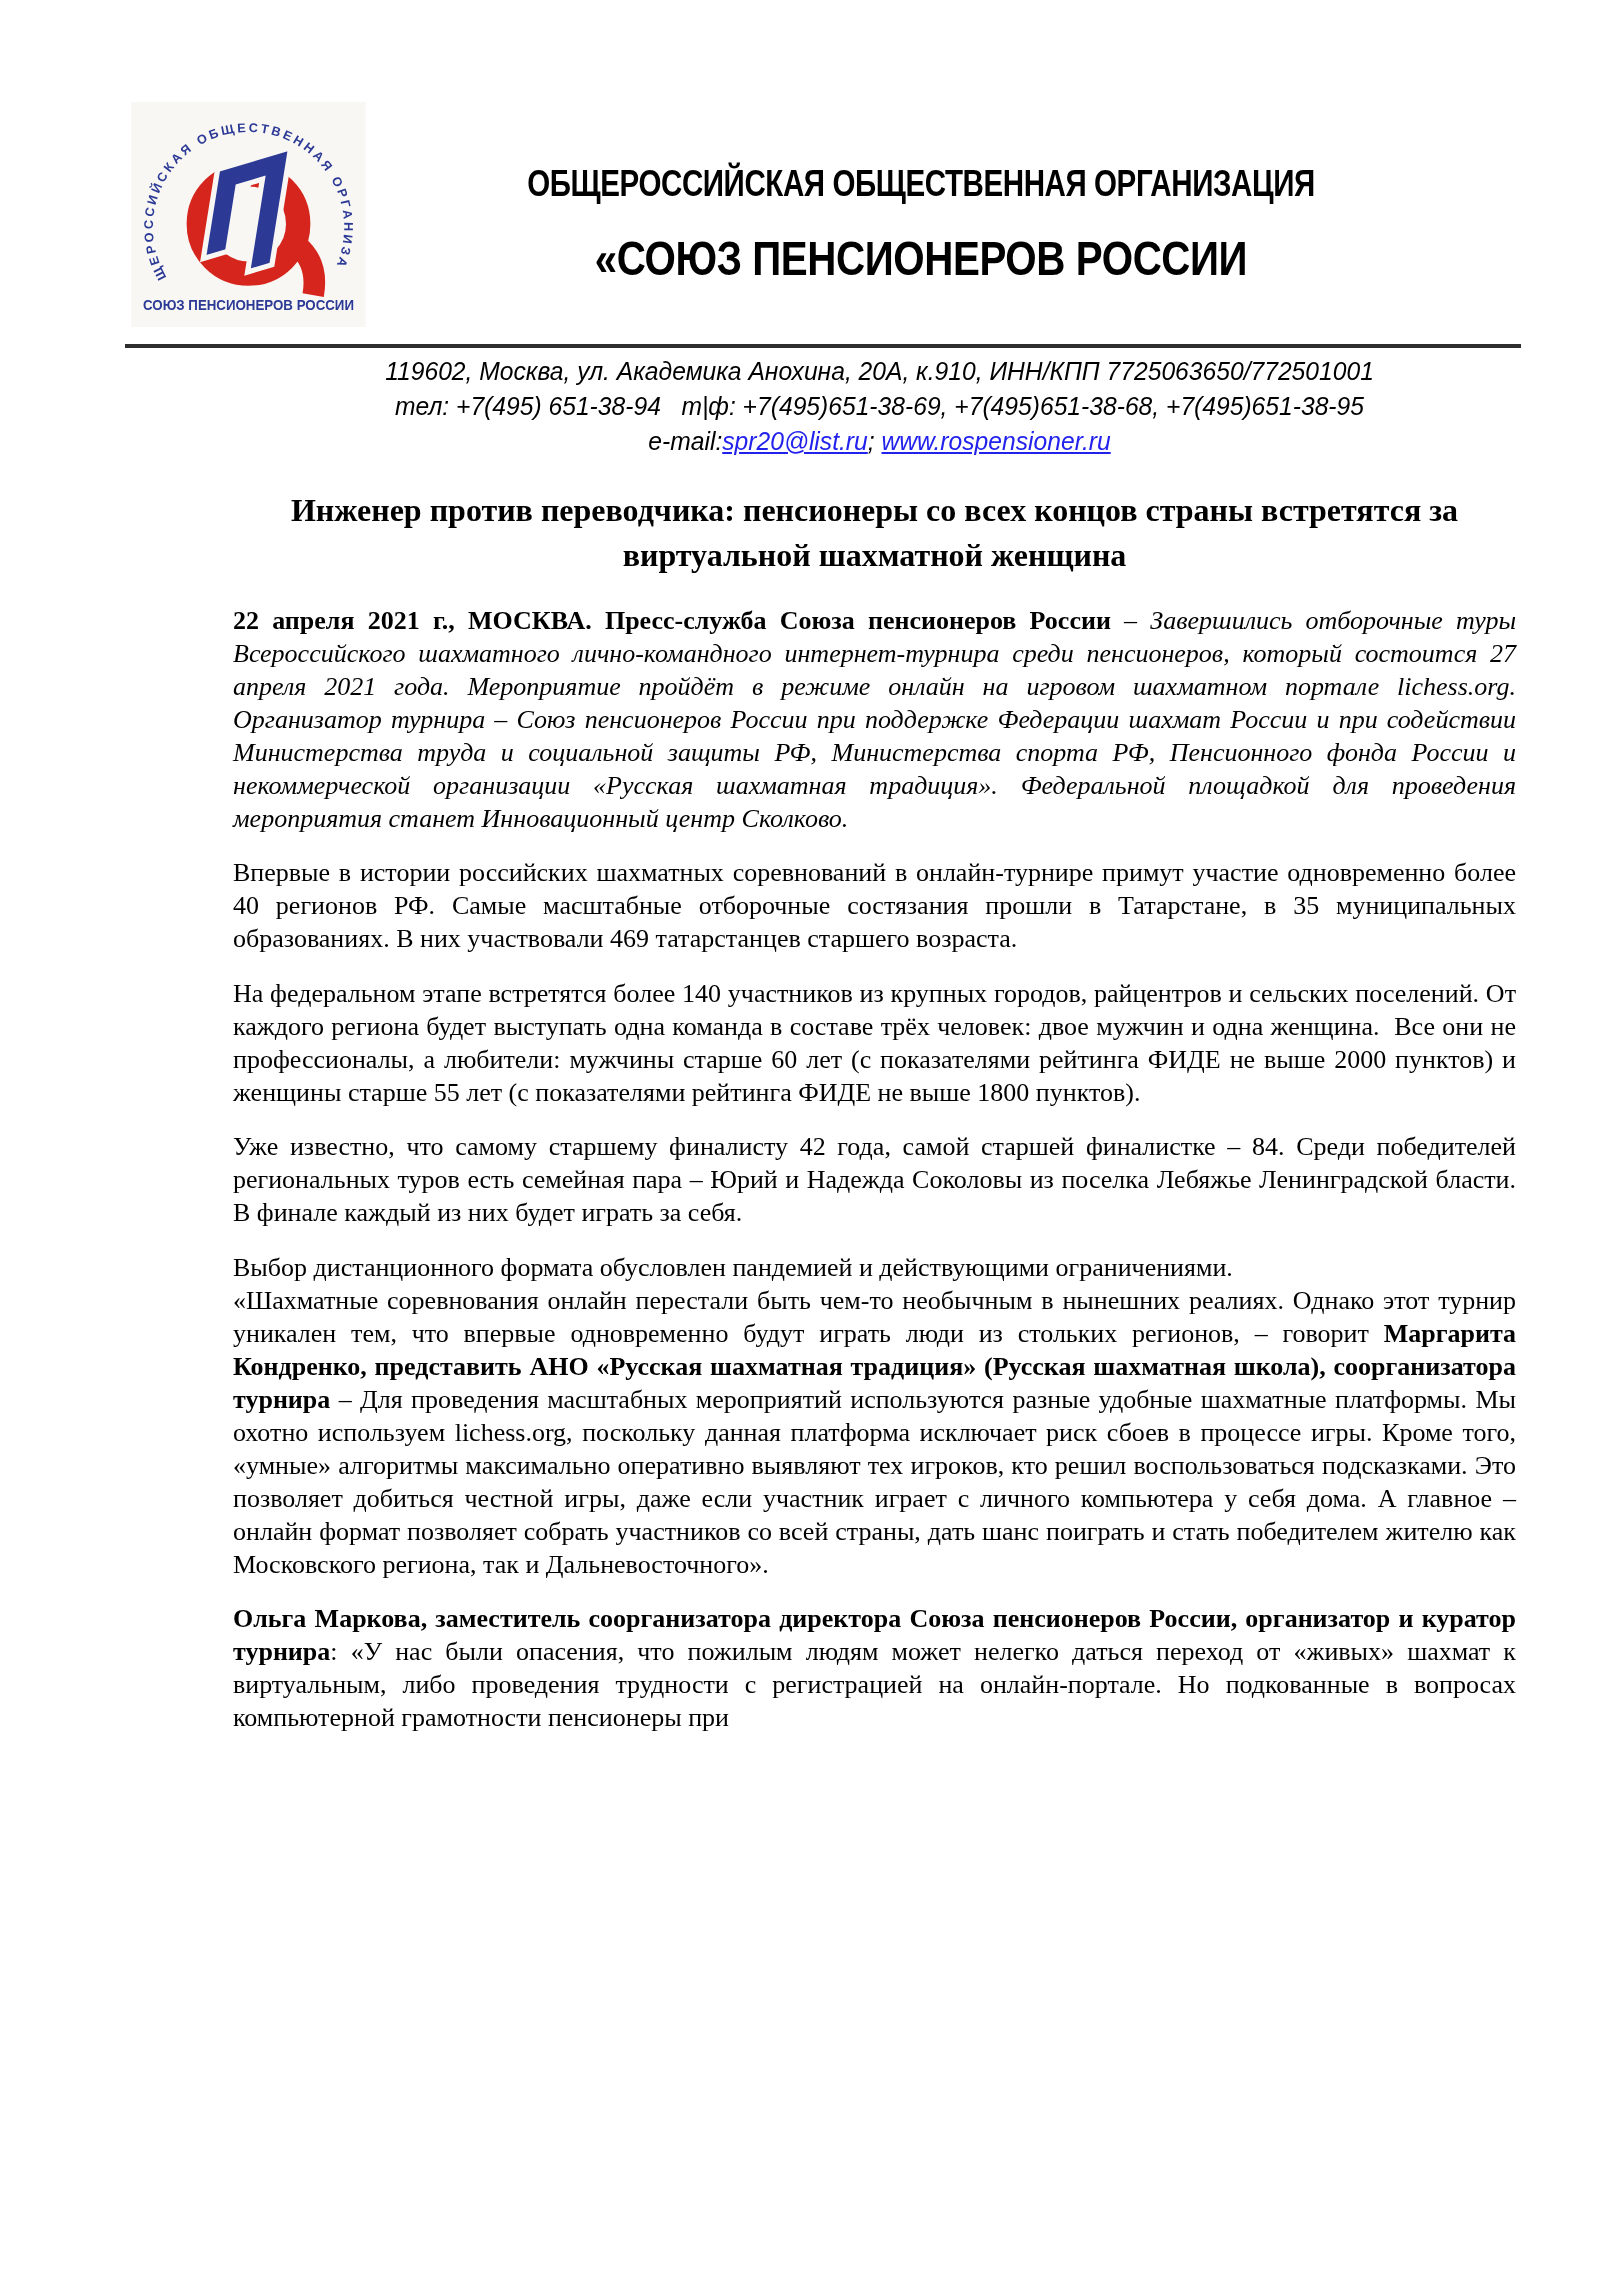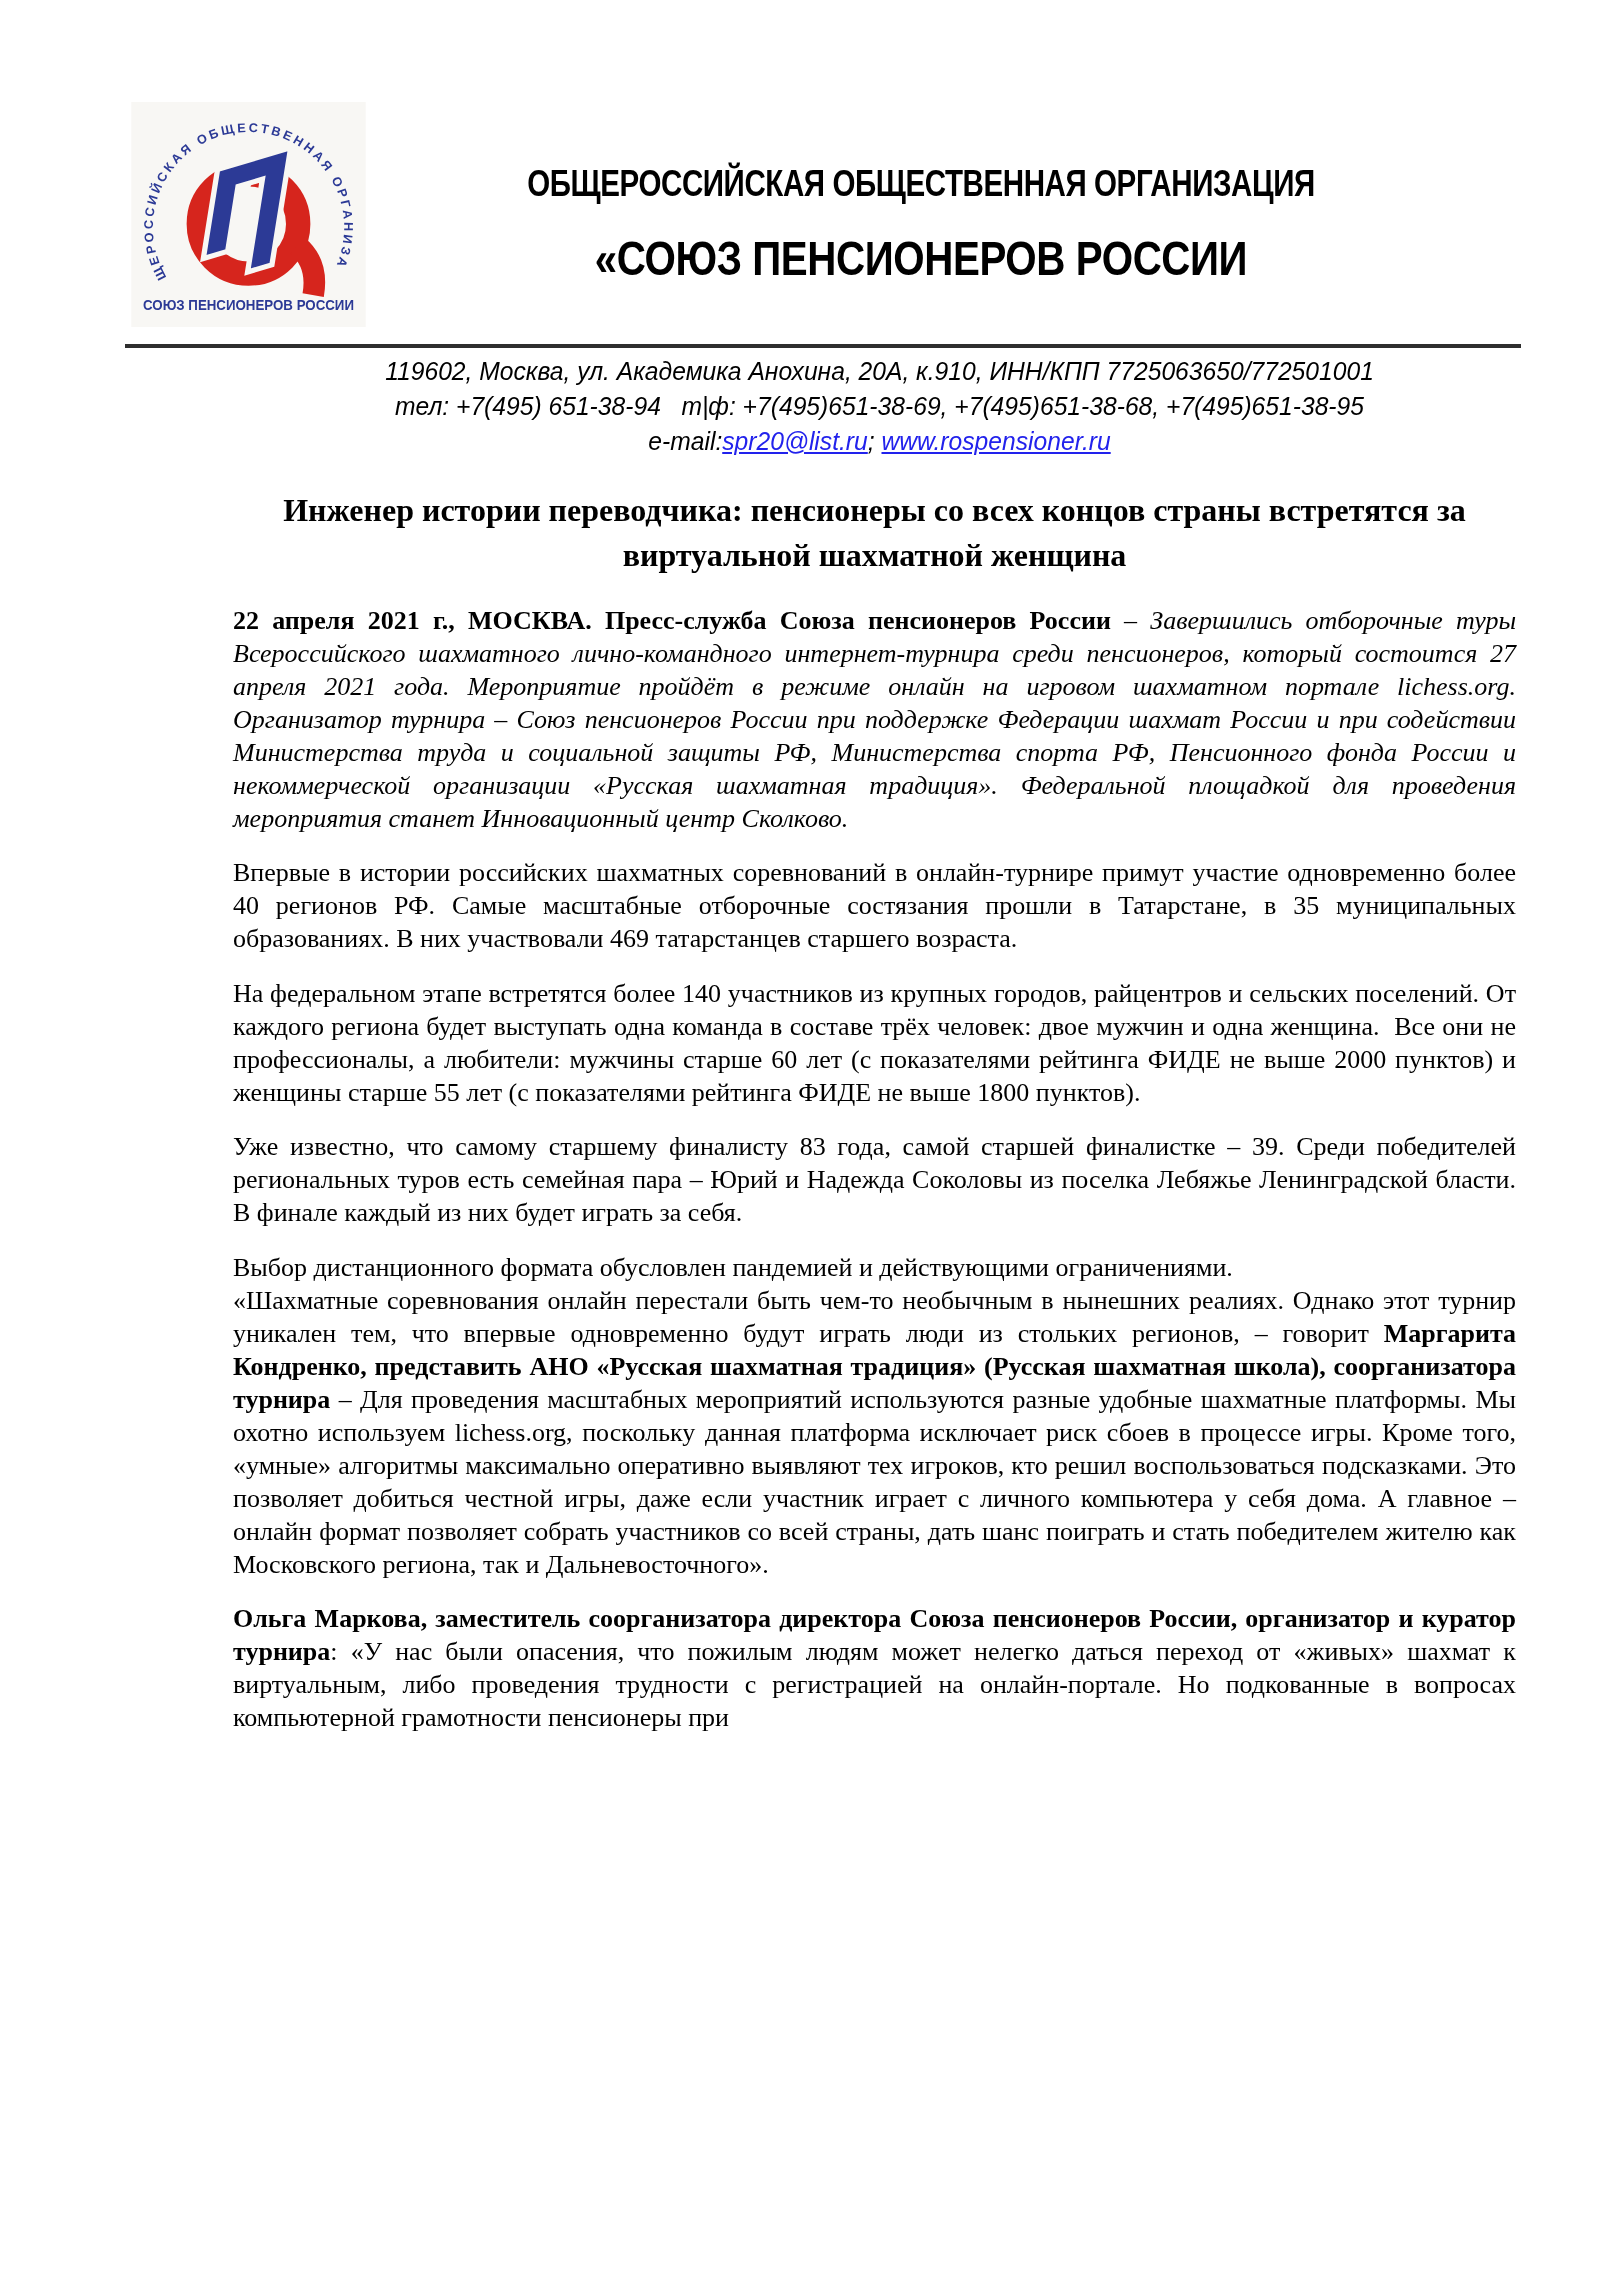--- a/index.html
+++ b/index.html
@@ -99,27 +99,27 @@
   <div class="contacts">
     <div>119602, Москва, ул. Академика Анохина, 20А, к.910, ИНН/КПП 7725063650/772501001</div>
     <div>тел: +7(495) 651-38-94&nbsp;&nbsp;&nbsp;т|ф: +7(495)651-38-69, +7(495)651-38-68, +7(495)651-38-95</div>
     <div>
       <span>e-mail:</span><a href="#" class="lnk" style="color: rgb(34, 34, 236);">spr20@list.ru</a><span>; </span><a href="#" class="lnk" style="color: rgb(34, 34, 236);">www.rospensioner.ru</a>
     </div>
   </div>
 
   <div class="content">
     <div class="article-title">
-      <div>Инженер истории переводчика: пенсионеры со всех концов страны встретятся за</div>
+      <div>Инженер против переводчика: пенсионеры со всех концов страны встретятся за</div>
       <div>виртуальной шахматной женщина</div>
     </div>
     <div class="article-body">
         <p><b>22 апреля 2021 г., МОСКВА. Пресс-служба Союза пенсионеров России </b><i>– Завершились отборочные туры Всероссийского шахматного лично-командного интернет-турнира среди пенсионеров, который состоится 27 апреля 2021 года. Мероприятие пройдёт в режиме онлайн на игровом шахматном портале lichess.org. Организатор турнира – Союз пенсионеров России при поддержке Федерации шахмат России и при содействии Министерства труда и социальной защиты РФ, Министерства спорта РФ, Пенсионного фонда России и некоммерческой организации «Русская шахматная традиция». Федеральной площадкой для проведения мероприятия станет Инновационный центр Сколково.</i></p>
         <p><span>Впервые в истории российских шахматных соревнований в онлайн-турнире примут участие одновременно более 40 регионов РФ. Самые масштабные отборочные состязания прошли в Татарстане, в 35 муниципальных образованиях. В них участвовали 469 татарстанцев старшего возраста.</span></p>
         <p><span>На федеральном этапе встретятся более 140 участников из крупных городов, райцентров и сельских поселений. От каждого региона будет выступать одна команда в составе трёх человек: двое мужчин и одна женщина.&nbsp; Все они не профессионалы, а любители: мужчины старше 60 лет (с показателями рейтинга ФИДЕ не выше 2000 пунктов) и женщины старше 55 лет (с показателями рейтинга ФИДЕ не выше 1800 пунктов).</span></p>
-        <p><span>Уже известно, что самому старшему финалисту 83 года, самой старшей финалистке – 39. Среди победителей региональных туров есть семейная пара – Юрий и Надежда Соколовы из поселка Лебяжье Ленинградской бласти. В финале каждый из них будет играть за себя.</span></p>
+        <p><span>Уже известно, что самому старшему финалисту 42 года, самой старшей финалистке – 84. Среди победителей региональных туров есть семейная пара – Юрий и Надежда Соколовы из поселка Лебяжье Ленинградской бласти. В финале каждый из них будет играть за себя.</span></p>
         <p><span>Выбор дистанционного формата обусловлен пандемией и действующими ограничениями.</span><br><span>«Шахматные соревнования онлайн перестали быть чем-то необычным в нынешних реалиях. Однако этот турнир уникален тем, что впервые одновременно будут играть люди из стольких регионов, – говорит </span><b>Маргарита Кондренко, представить АНО «Русская шахматная традиция» (Русская шахматная школа), соорганизатора турнира</b><span> – Для проведения масштабных мероприятий используются разные удобные шахматные платформы. Мы охотно используем lichess.org, поскольку данная платформа исключает риск сбоев в процессе игры. Кроме того, «умные» алгоритмы максимально оперативно выявляют тех игроков, кто решил воспользоваться подсказками. Это позволяет добиться честной игры, даже если участник играет с личного компьютера у себя дома. А главное – онлайн формат позволяет собрать участников со всей страны, дать шанс поиграть и стать победителем жителю как Московского региона, так и Дальневосточного».</span></p>
         <p><b>Ольга Маркова, заместитель соорганизатора директора Союза пенсионеров России, организатор и куратор турнира</b><span>: «У нас были опасения, что пожилым людям может нелегко даться переход от «живых» шахмат к виртуальным, либо проведения трудности с регистрацией на онлайн-портале. Но подкованные в вопросах компьютерной грамотности пенсионеры при</span></p>
       </div>
   </div>
 
 </div>
 
 
 </body></html>

